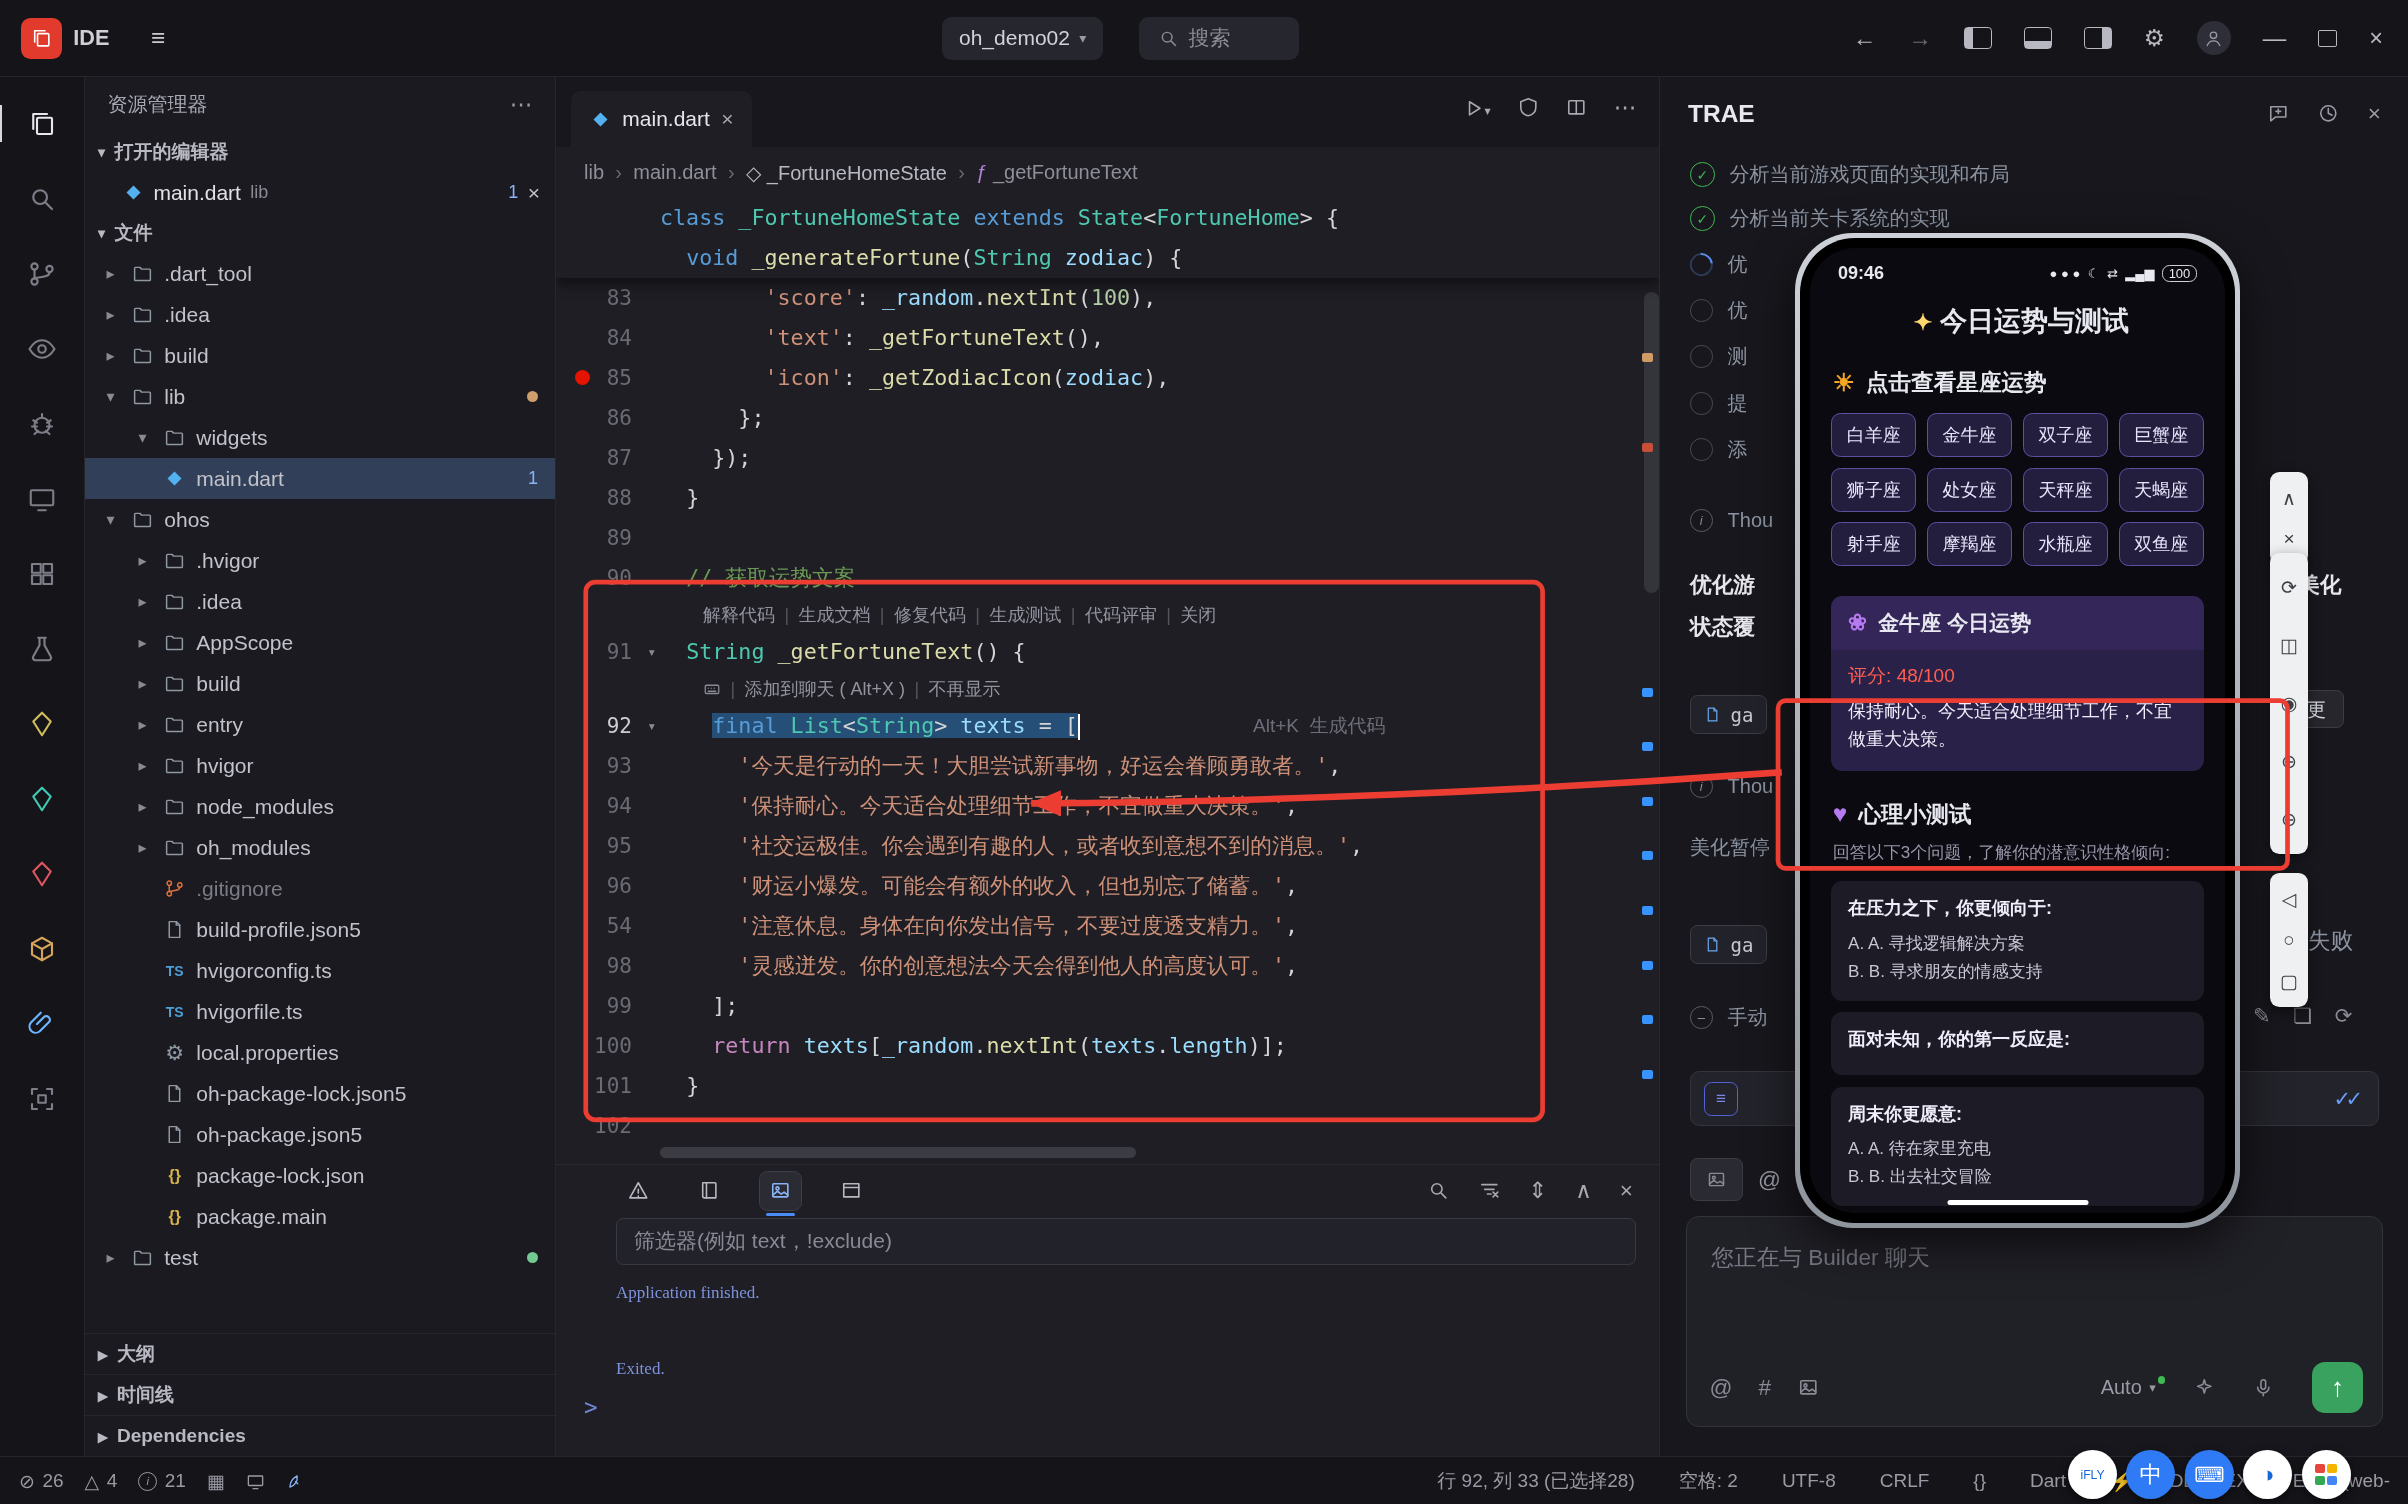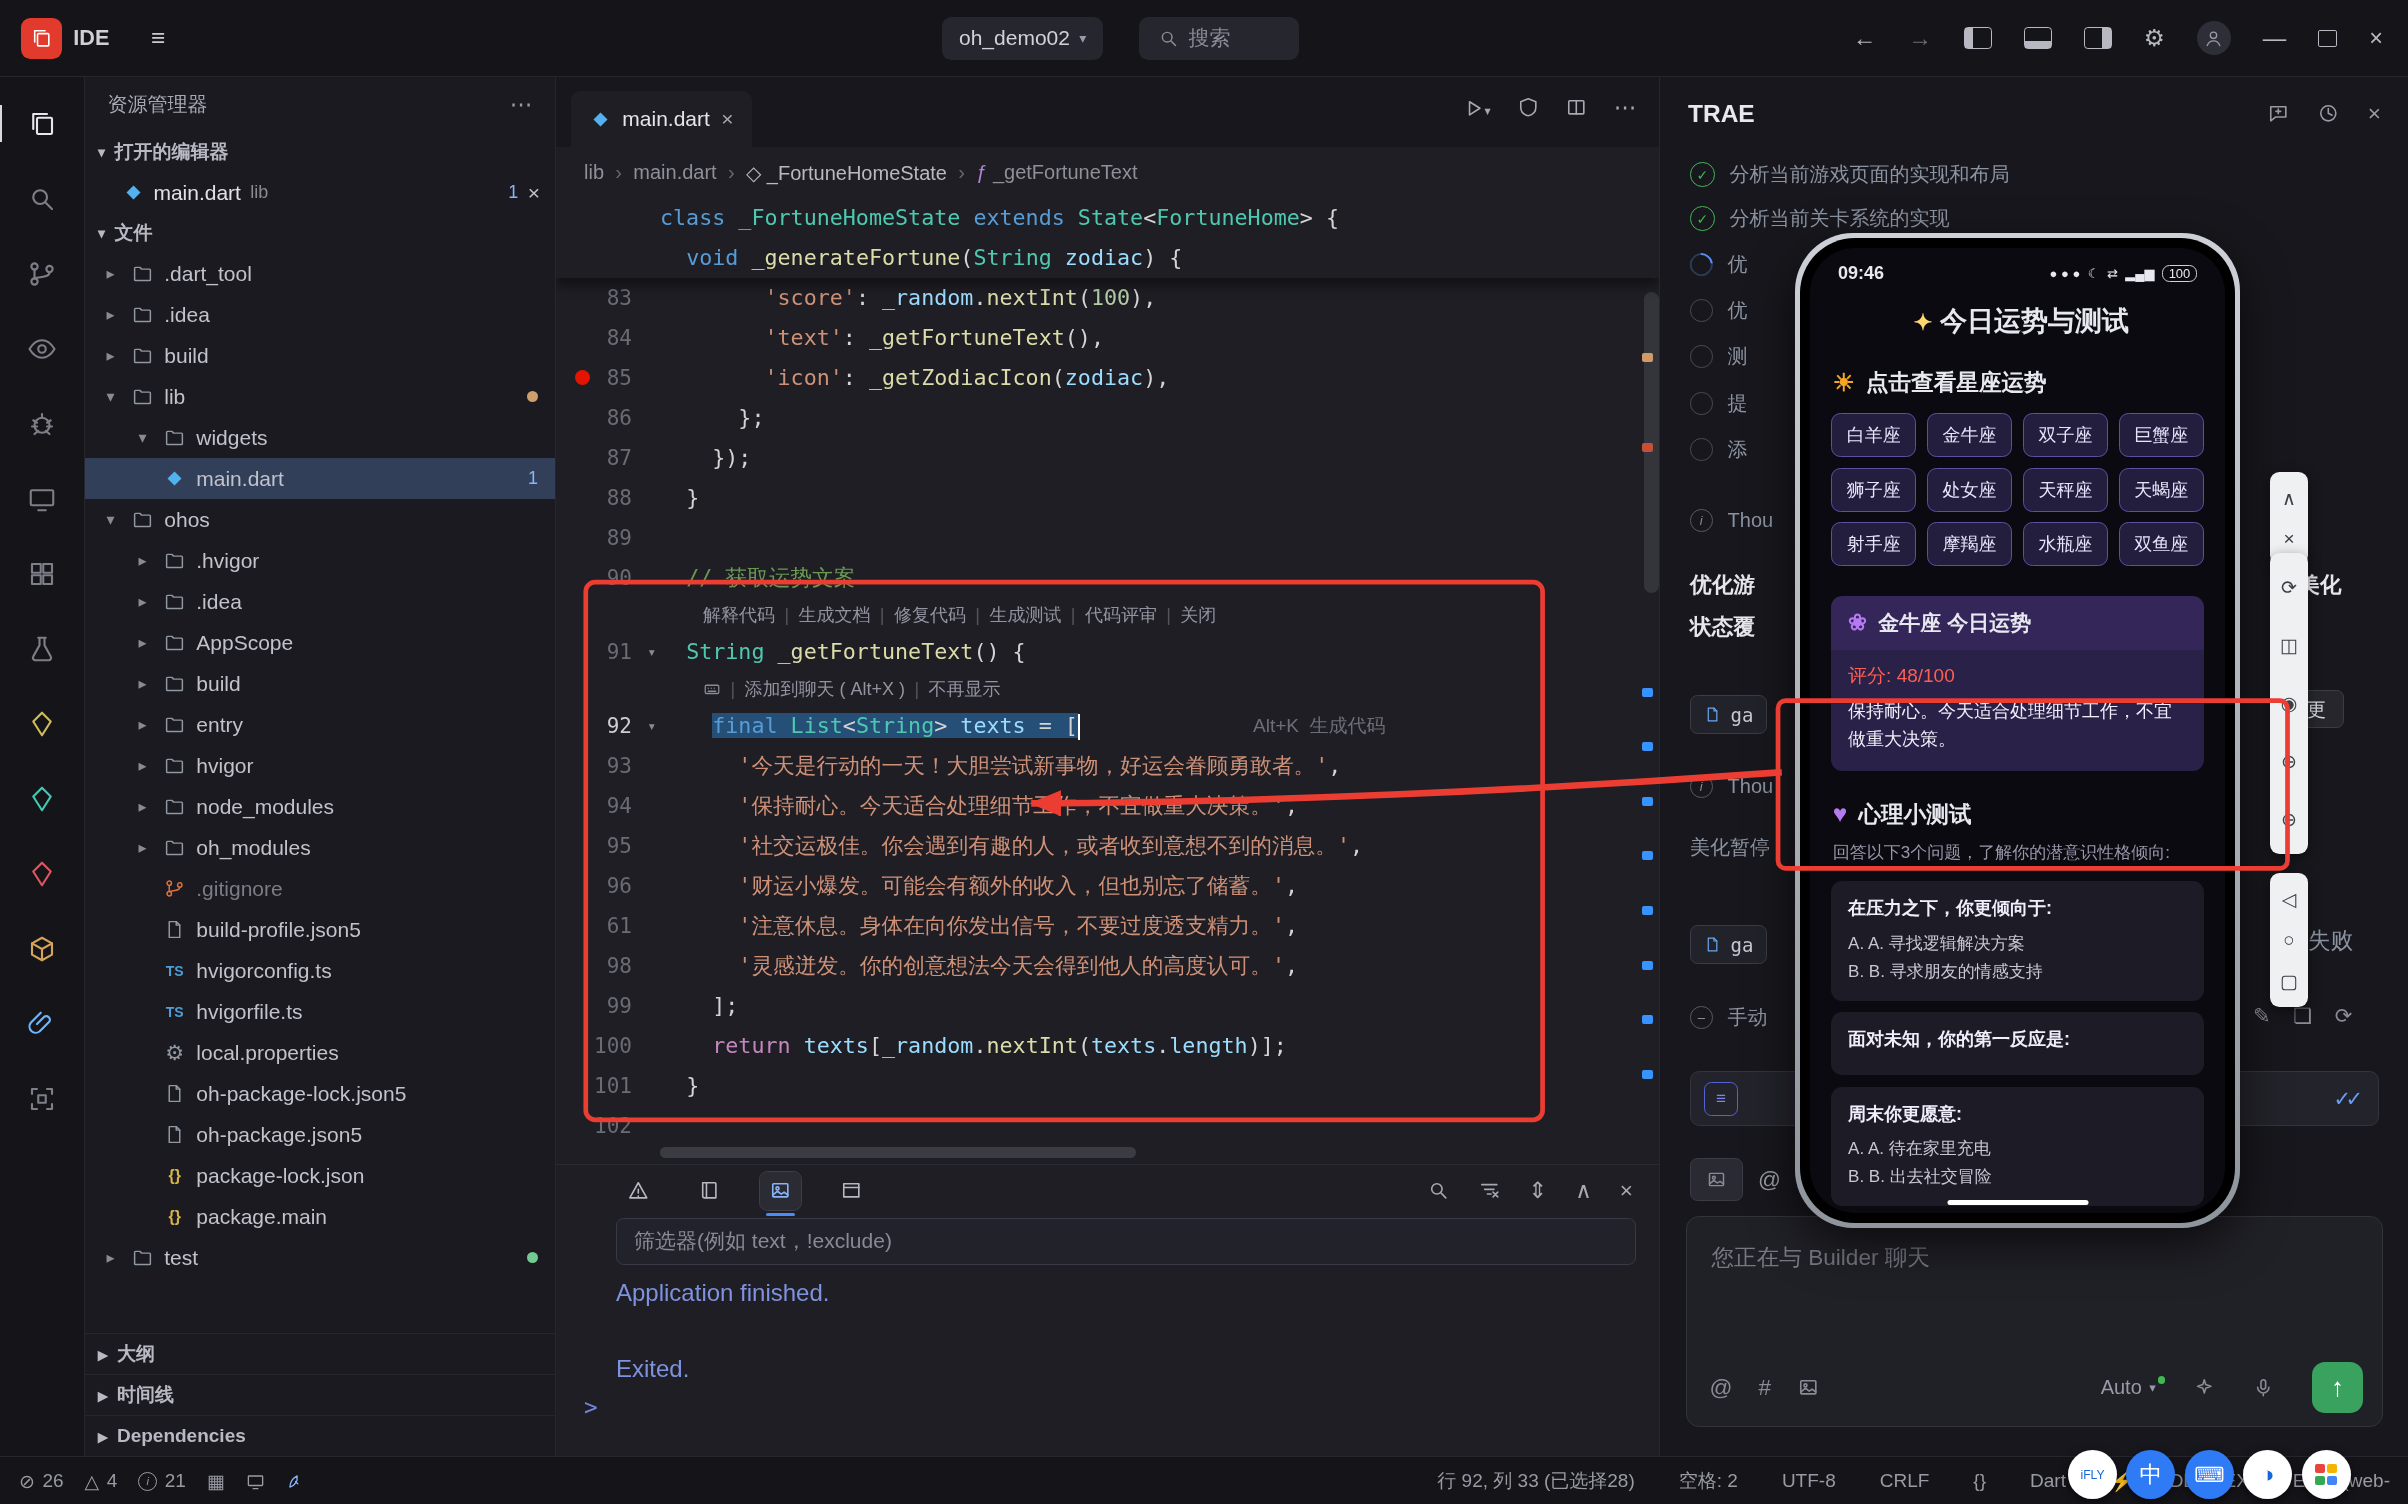--- a/index.html
+++ b/index.html
@@ -78,21 +78,21 @@
   #hthumb{position:absolute;left:104px;bottom:5.6px;width:476px;height:11.3px;background:rgba(130,130,140,.3);border-radius:5.6px}
 
   
   #bottom-panel{height:292px;border-top:0.9px solid #2a2a32;display:flex;flex-direction:column}
   #panel-toolbar{height:51px;display:flex;align-items:center;gap:30px;padding:0 26px 0 62px;color:#b8b8c2;font-size:22.6px}
   .p-tab{width:41px;height:38px;display:flex;align-items:center;justify-content:center;border-radius:7.5px;position:relative}
   .p-tab.active{background:#2b2b34;outline:0.9px solid #3f3f4a}
   .p-tab.active::after{content:"";position:absolute;left:5.6px;right:5.6px;bottom:-6.6px;height:2.8px;background:#4a8cf7;border-radius:1.9px}
   #panel-toolbar .right{margin-left:auto;display:flex;gap:28px;align-items:center;color:#a8a8b2}
   #panel-filter{margin:1.9px 22.6px 9.4px 60px;height:47px;background:#22222a;border:0.9px solid #3a3a46;border-radius:7.5px;display:flex;align-items:center;padding:0 17px;color:#8a8a96;font-size:21px}
-  #panel-output{padding-left:60px;font-family:Liberation Sans, sans-serif;font-size:24px;line-height:38px;color:#7e93de}
+  #panel-output{padding-left:60px;font-family:Liberation Serif, serif;font-size:17px;line-height:38px;color:#7e93de}
   #panel-prompt{padding-left:28px;margin-top:5.6px;color:#6f86d6;font-family:"DejaVu Sans Mono",monospace;font-size:22.6px}
 
   
   #trae-panel{width:750px;background:#17171d;border-left:0.9px solid #26262c;position:relative;overflow:hidden}
   #trae-header{height:73px;display:flex;align-items:center;padding:0 28px}
   #trae-title{font-weight:bold;font-size:24.5px;color:#e8e8ee}
   #trae-hicons{margin-left:auto;display:flex;gap:28px;color:#9a9aa4;font-size:22.6px;align-items:center}
   .trow{position:absolute;left:30px;display:flex;align-items:center;gap:15px;color:#8b93a1;font-size:20px}
   .ck{width:24.5px;height:24.5px;border-radius:50%;border:1.9px solid #3fb950;color:#3fb950;display:flex;align-items:center;justify-content:center;font-size:14px;flex:none}
   .spin{width:22.6px;height:22.6px;border-radius:50%;border:2.8px solid #2b3a55;border-top-color:#5a8bee;transform:rotate(40deg);flex:none}
@@ -719,21 +719,21 @@
             <span class="sep">|</span>
             <span class="lnk">添加到聊天 ( Alt+X )</span>
             <span class="sep">|</span>
             <span class="lnk">不再显示</span>
           </div>
           <div class="code-row cur"><span class="gutter gnum">92<span class="fold">▾</span></span><span><span class="tk-pln">    </span><span class="sel"><span class="tk-kw">final</span><span class="tk-pln"> </span><span class="tk-typ">List</span><span class="tk-pun">&lt;</span><span class="tk-typ">String</span><span class="tk-pun">&gt;</span><span class="tk-pln"> </span><span class="tk-var">texts</span><span class="tk-pln"> </span><span class="tk-pun">=</span><span class="tk-pln"> </span><span class="tk-pun">[</span></span><span class="caret"></span></span><span class="tail-hint">Alt+K  生成代码</span></div>
           <div class="code-row"><span class="gutter">93</span><span><span class="tk-pln">      </span><span class="tk-str">'今天是行动的一天！大胆尝试新事物，好运会眷顾勇敢者。'</span><span class="tk-pun">,</span></span></div>
           <div class="code-row"><span class="gutter">94</span><span><span class="tk-pln">      </span><span class="tk-str">'保持耐心。今天适合处理细节工作，不宜做重大决策。'</span><span class="tk-pun">,</span></span></div>
           <div class="code-row"><span class="gutter">95</span><span><span class="tk-pln">      </span><span class="tk-str">'社交运极佳。你会遇到有趣的人，或者收到意想不到的消息。'</span><span class="tk-pun">,</span></span></div>
           <div class="code-row"><span class="gutter">96</span><span><span class="tk-pln">      </span><span class="tk-str">'财运小爆发。可能会有额外的收入，但也别忘了储蓄。'</span><span class="tk-pun">,</span></span></div>
-          <div class="code-row"><span class="gutter">61</span><span><span class="tk-pln">      </span><span class="tk-str">'注意休息。身体在向你发出信号，不要过度透支精力。'</span><span class="tk-pun">,</span></span></div>
+          <div class="code-row"><span class="gutter">54</span><span><span class="tk-pln">      </span><span class="tk-str">'注意休息。身体在向你发出信号，不要过度透支精力。'</span><span class="tk-pun">,</span></span></div>
           <div class="code-row"><span class="gutter">98</span><span><span class="tk-pln">      </span><span class="tk-str">'灵感迸发。你的创意想法今天会得到他人的高度认可。'</span><span class="tk-pun">,</span></span></div>
           <div class="code-row"><span class="gutter">99</span><span><span class="tk-pln">    </span><span class="tk-pun">];</span></span></div>
           <div class="code-row"><span class="gutter">100</span><span><span class="tk-pln">    </span><span class="tk-ctl">return</span><span class="tk-pln"> </span><span class="tk-var">texts</span><span class="tk-pun">[</span><span class="tk-var">_random</span><span class="tk-pun">.</span><span class="tk-fn">nextInt</span><span class="tk-pun">(</span><span class="tk-var">texts</span><span class="tk-pun">.</span><span class="tk-var">length</span><span class="tk-pun">)];</span></span></div>
           <div class="code-row"><span class="gutter">101</span><span><span class="tk-pln">  </span><span class="tk-pun">}</span></span></div>
           <div class="code-row"><span class="gutter">102</span><span></span></div>
         </div>
       <div id="vthumb"></div>
       <div id="hthumb"></div>
       <div id="ov-marks">
           <div class="ov-mark" style="top: 155px; background: rgb(209, 154, 102);"></div>

